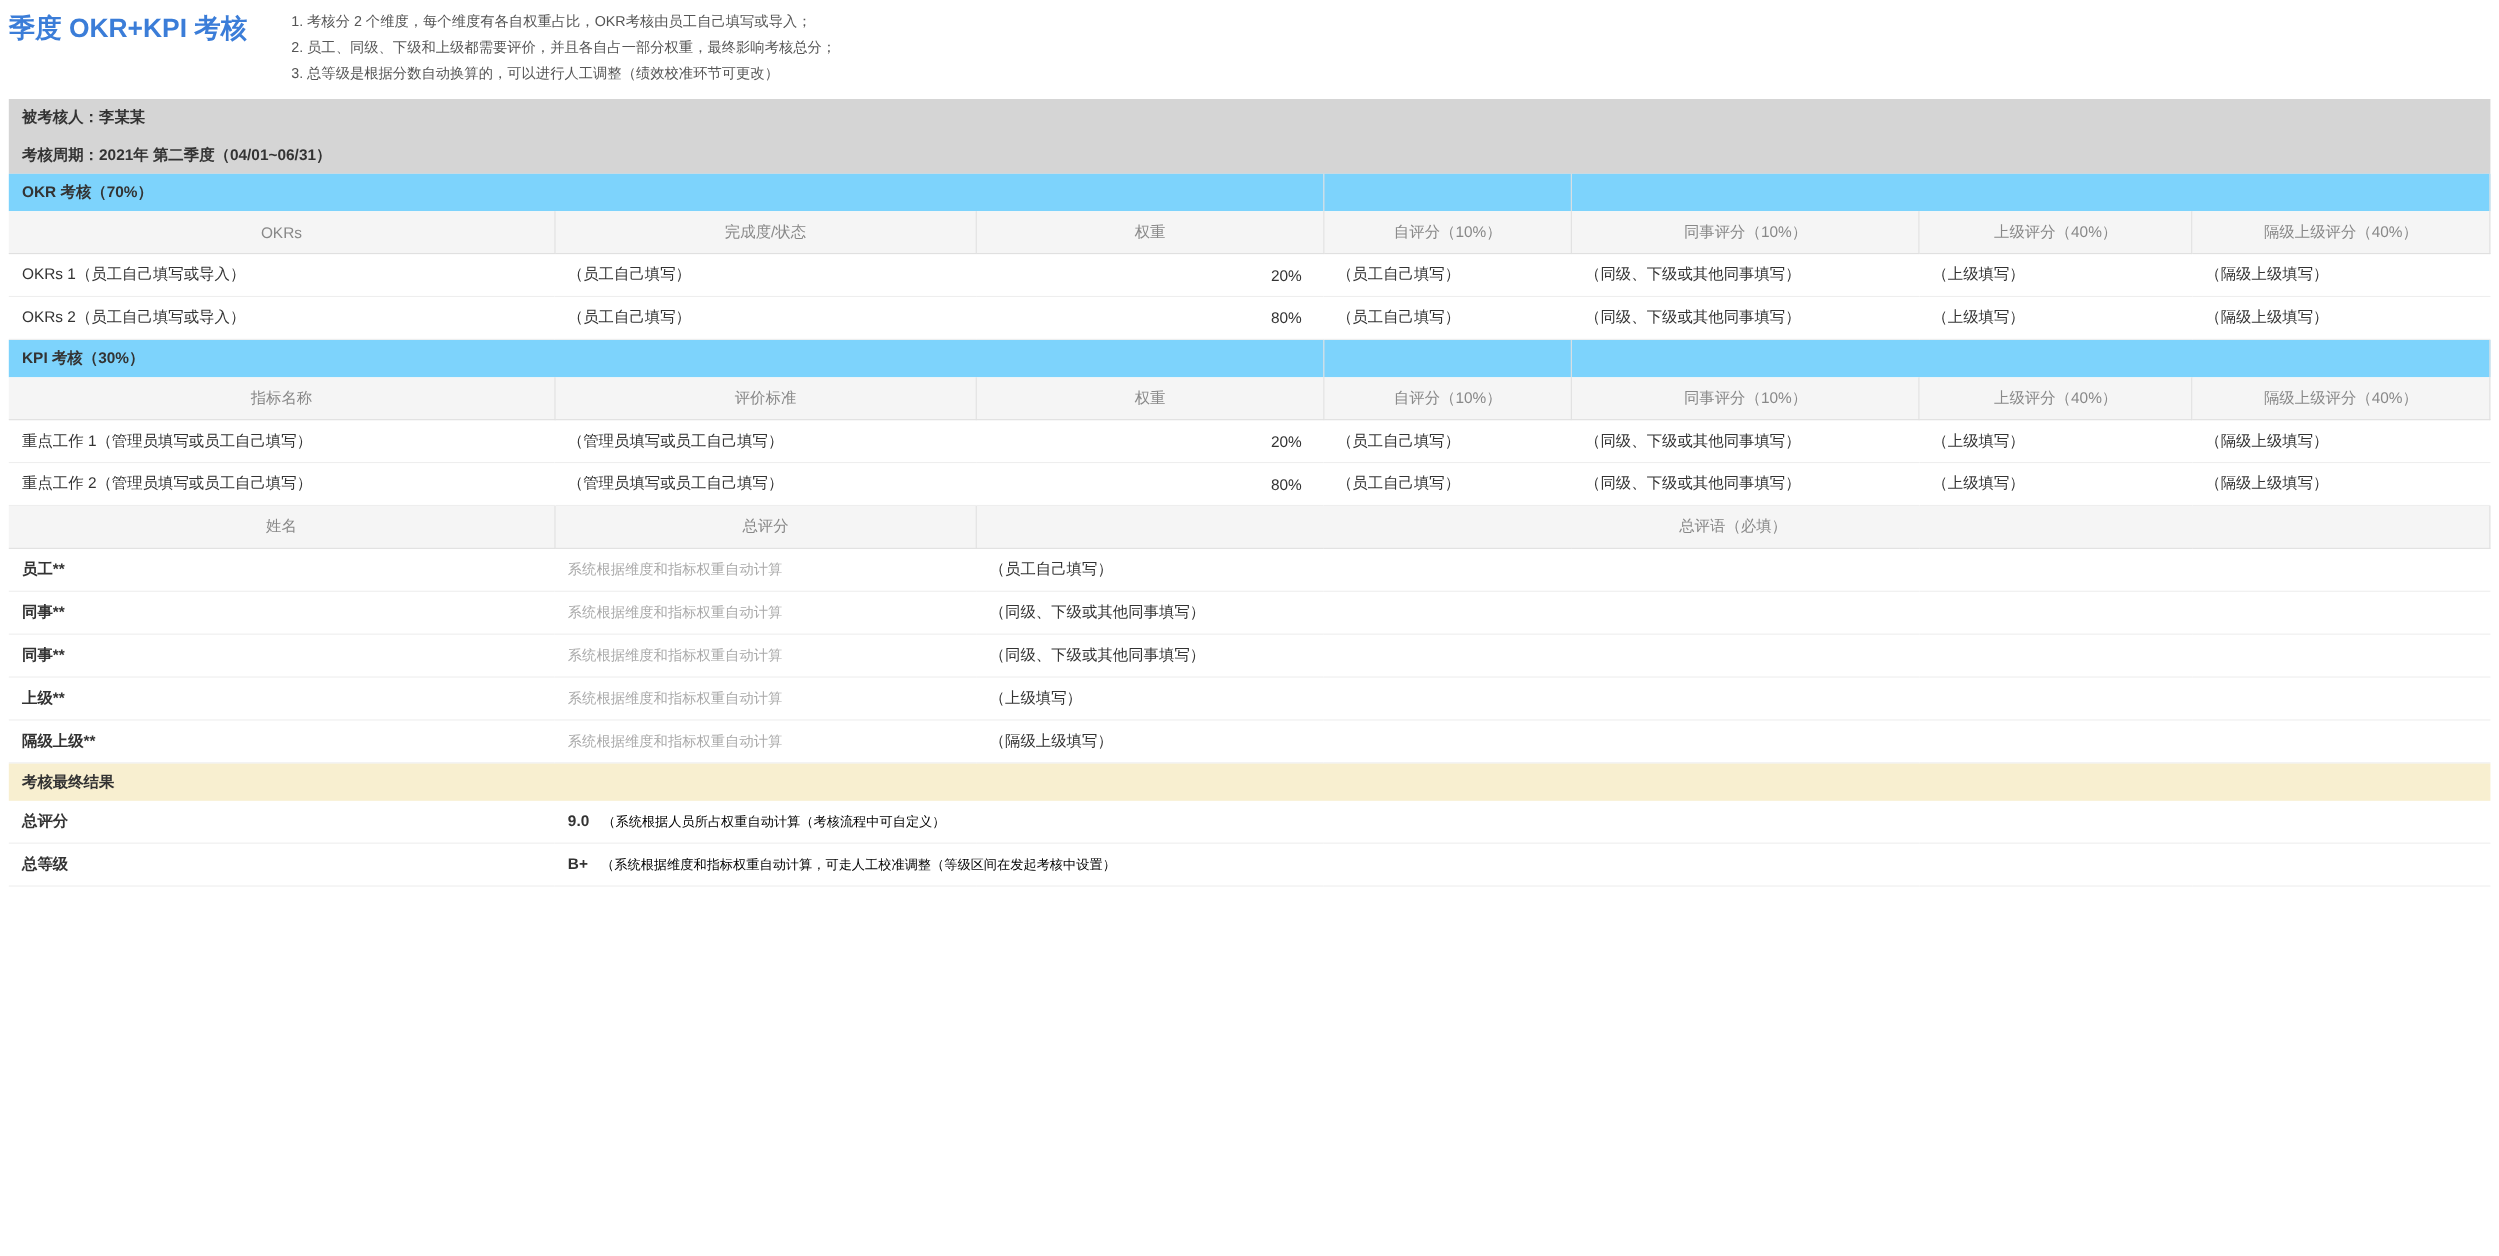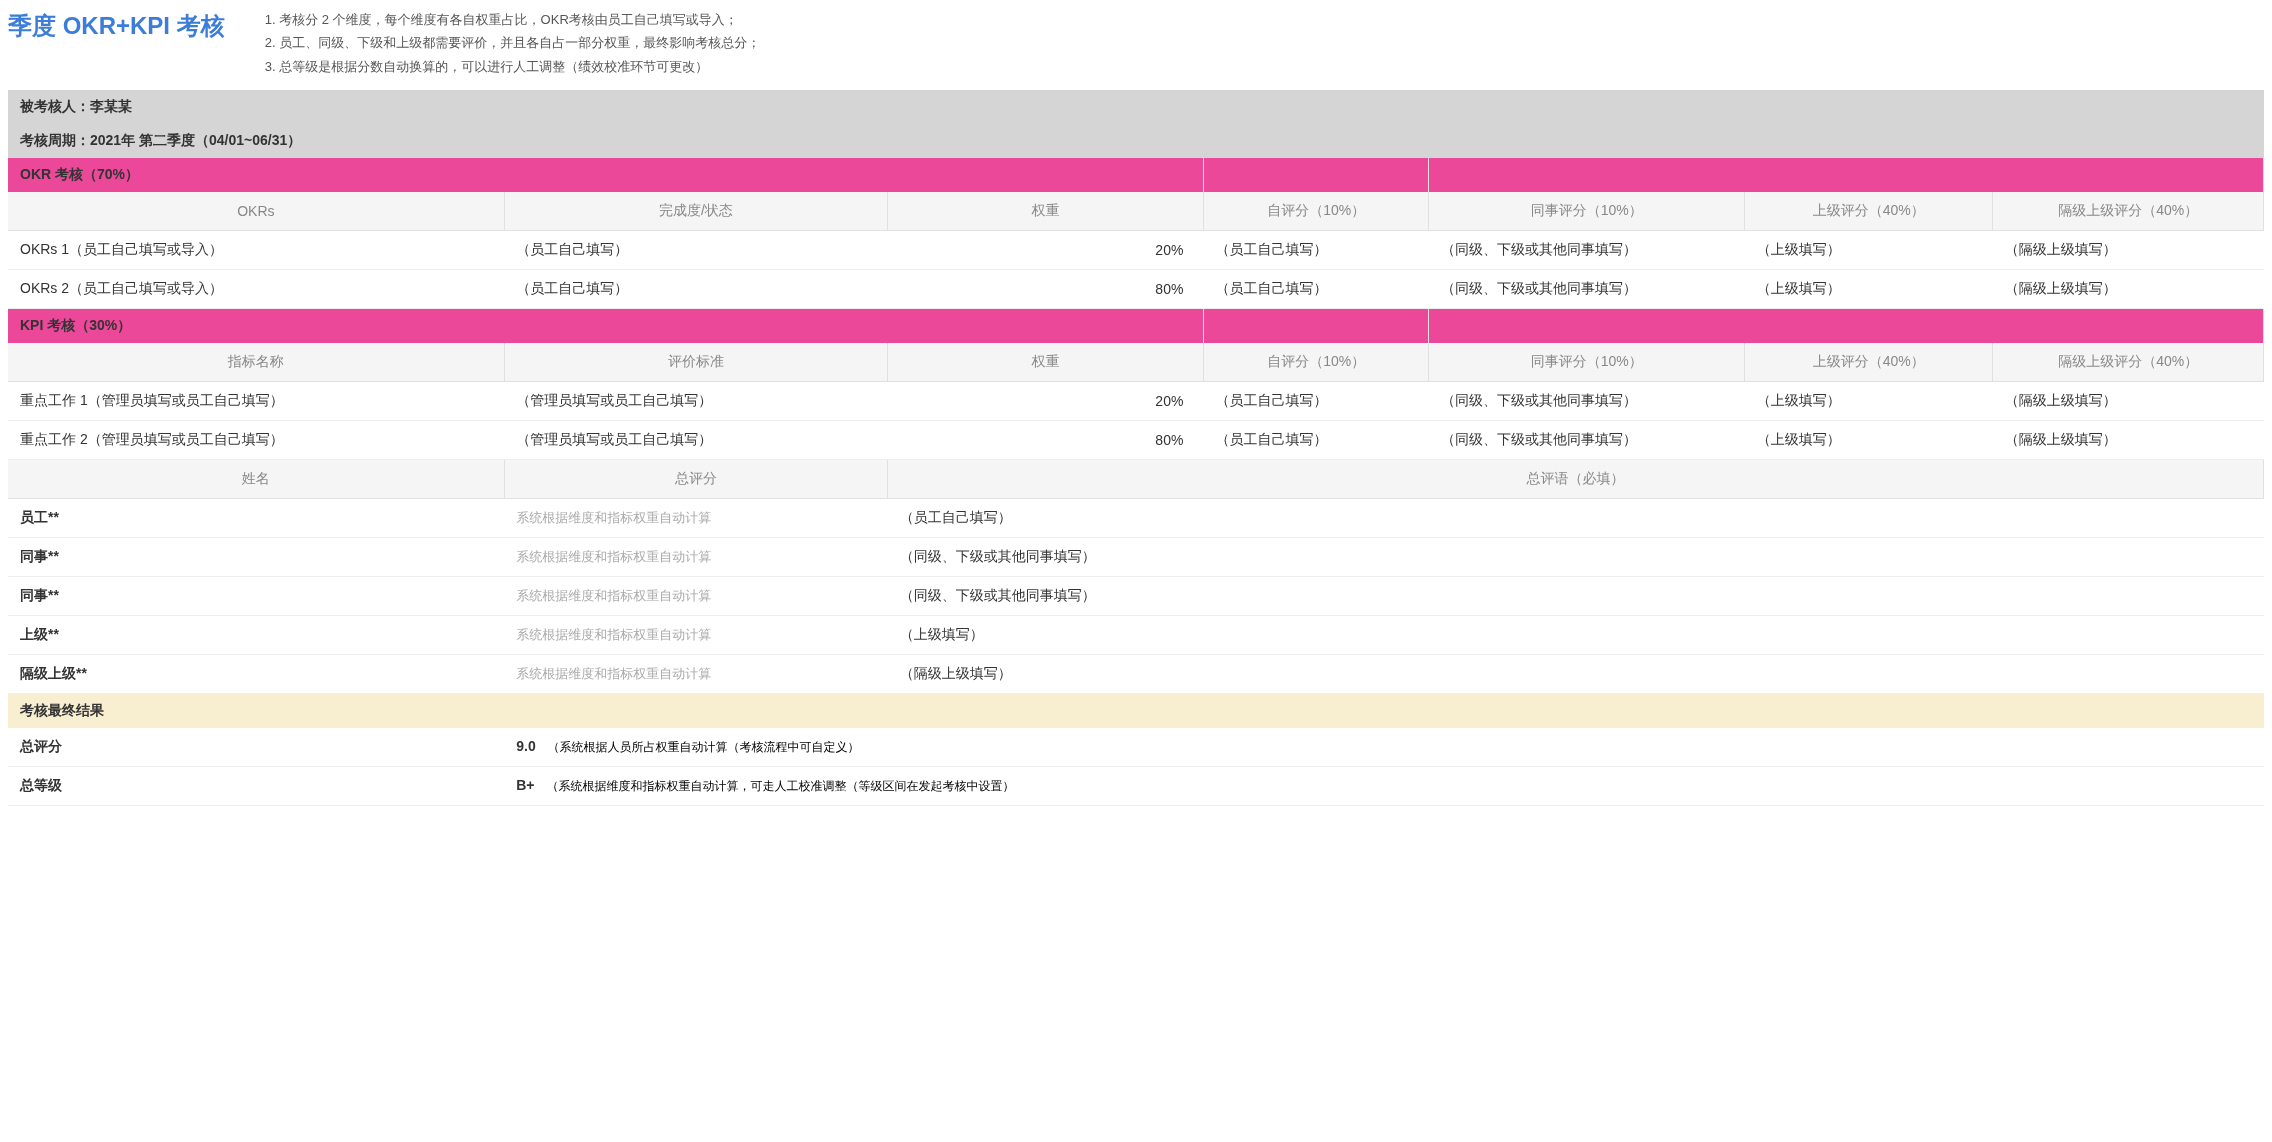--- a/index.html
+++ b/index.html
@@ -6,21 +6,21 @@
 body { font-family: -apple-system, BlinkMacSystemFont, "Segoe UI", "PingFang SC", "Microsoft YaHei", sans-serif; font-size: 14px; color: #333; background: #fff; padding: 8px; }
 .header { display: flex; align-items: flex-start; gap: 40px; margin-bottom: 12px; }
 .title { font-size: 24px; font-weight: 600; color: #3b7dd8; white-space: nowrap; padding-top: 2px; }
 .notes { font-size: 13px; color: #555; line-height: 1.8; }
 .notes li { list-style: none; }
 .info-row { display: flex; background: #d5d5d5; font-weight: 600; flex-direction: column; }
 .info-row .cell { padding: 8px 12px; }
 .info-row .left { flex: 0 0 60%; }
 .info-row .right { flex: 1; }
 table { width: 100%; border-collapse: collapse; table-layout: fixed; }
-tr.section-header td { background: #ec4899; font-weight: 700; padding: 8px 12px; border-right: 1px solid #e0e0e0; }
+tr.section-header td { background: #7dd3fc; font-weight: 700; padding: 8px 12px; border-right: 1px solid #e0e0e0; }
 tr.col-header td { background: #f5f5f5; color: #888; padding: 10px 12px; border-bottom: 1px solid #e0e0e0; border-right: 1px solid #e0e0e0; text-align: center; }
 tr.section-header-light td { background: #f8efd0; font-weight: 700; padding: 8px 12px; }
 tr.data-row td { padding: 10px 12px; border-bottom: 1px solid #eee; }
 tr.data-row td.weight { text-align: right; padding-right: 20px; }
 .summary-row td { padding: 10px 12px; border-bottom: 1px solid #eee; }
 .summary-row .name { font-weight: 600; }
 .summary-row .score { color: #aaa; font-size: 13px; }
 .final-row td { padding: 10px 12px; border-bottom: 1px solid #eee; font-weight: 700; }
 .final-row .value { font-weight: 700; display: inline-block; margin-right: 8px; }
 .final-row .hint { font-weight: 400; color: #000000; font-size: 12px; }

